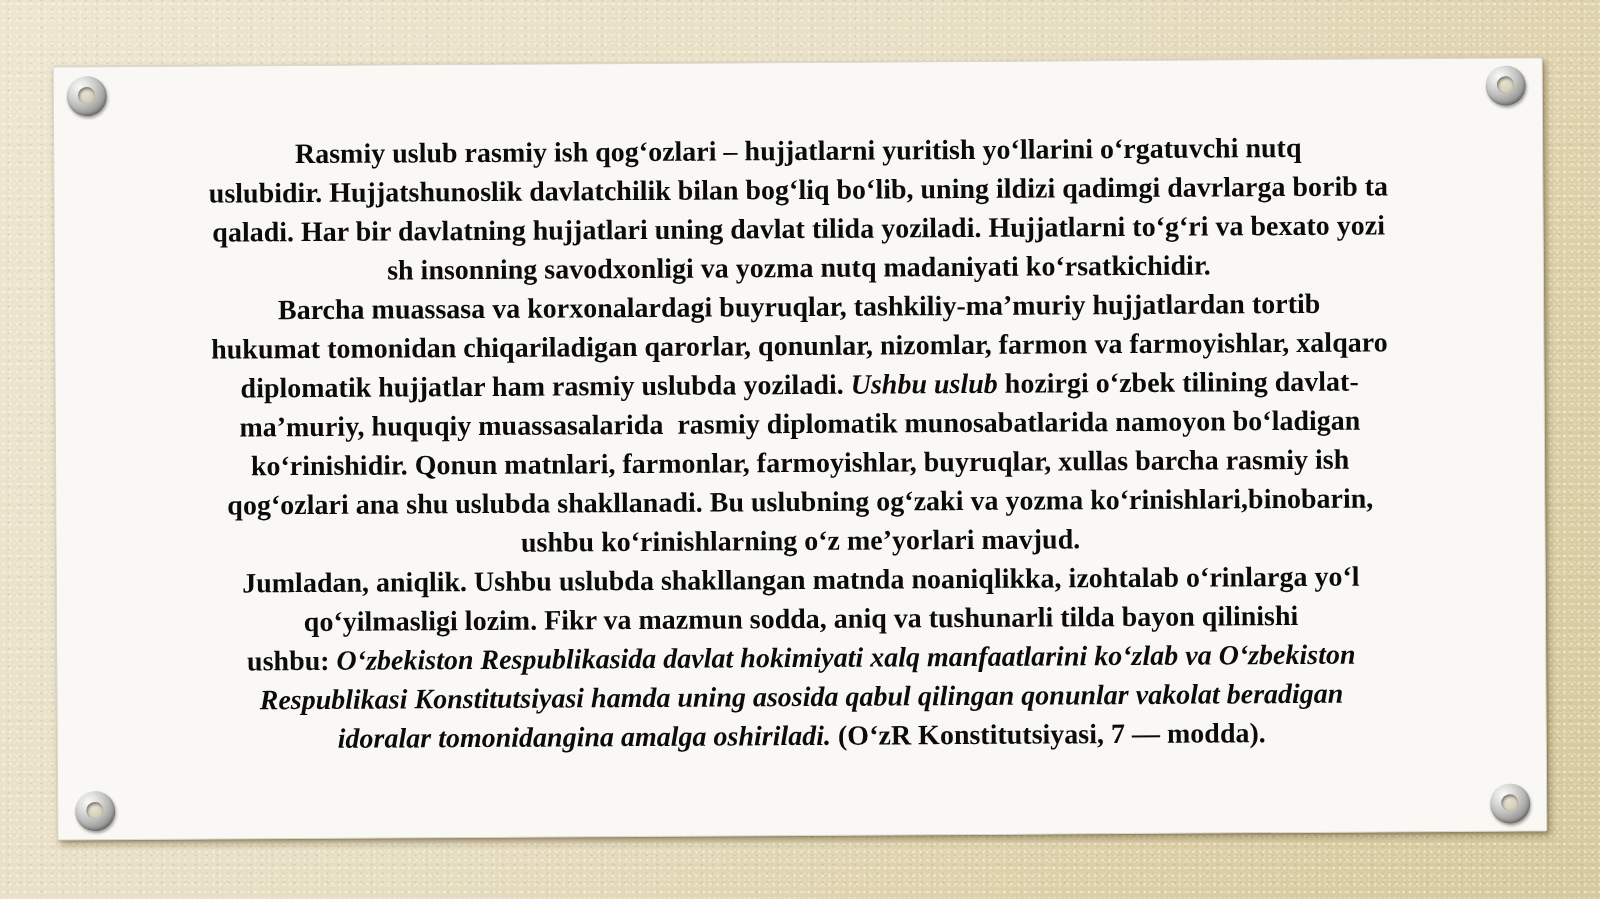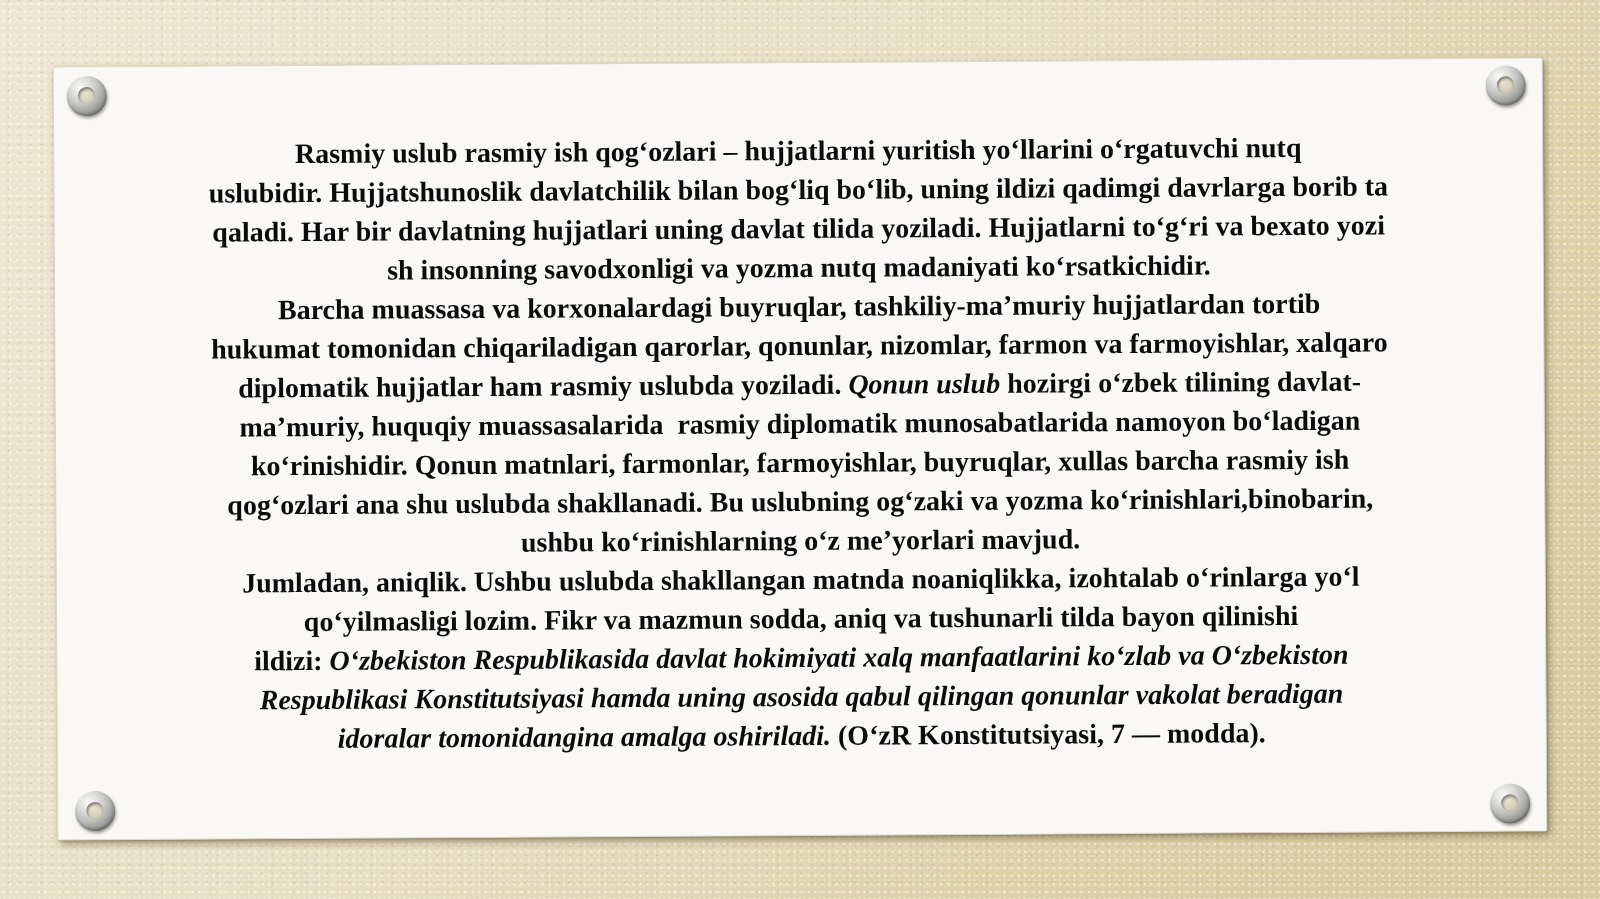--- a/index.html
+++ b/index.html
@@ -53,28 +53,28 @@
 
 <div class="bg">
   <div class="card" id="slide-card" style="background: rgb(249, 248, 245);">
     <div class="text-block" id="text-block" style="color: rgb(11, 11, 11);">
         <div class="text-line"><span class="seg-regular">Rasmiy uslub rasmiy ish qog‘ozlari – hujjatlarni yuritish yo‘llarini o‘rgatuvchi nutq</span></div>
         <div class="text-line"><span class="seg-regular">uslubidir. Hujjatshunoslik davlatchilik bilan bog‘liq bo‘lib, uning ildizi qadimgi davrlarga borib ta</span></div>
         <div class="text-line"><span class="seg-regular">qaladi. Har bir davlatning hujjatlari uning davlat tilida yoziladi. Hujjatlarni to‘g‘ri va bexato yozi</span></div>
         <div class="text-line"><span class="seg-regular">sh insonning savodxonligi va yozma nutq madaniyati ko‘rsatkichidir.</span></div>
         <div class="text-line"><span class="seg-regular">Barcha muassasa va korxonalardagi buyruqlar, tashkiliy-ma’muriy hujjatlardan tortib</span></div>
         <div class="text-line"><span class="seg-regular">hukumat tomonidan chiqariladigan qarorlar, qonunlar, nizomlar, farmon va farmoyishlar, xalqaro</span></div>
-        <div class="text-line"><span class="seg-regular">diplomatik hujjatlar ham rasmiy uslubda yoziladi. </span><span class="seg-italic">Qonun uslub</span><span class="seg-regular"> hozirgi o‘zbek tilining davlat-</span></div>
+        <div class="text-line"><span class="seg-regular">diplomatik hujjatlar ham rasmiy uslubda yoziladi. </span><span class="seg-italic">Ushbu uslub</span><span class="seg-regular"> hozirgi o‘zbek tilining davlat-</span></div>
         <div class="text-line"><span class="seg-regular">ma’muriy, huquqiy muassasalarida  rasmiy diplomatik munosabatlarida namoyon bo‘ladigan</span></div>
         <div class="text-line"><span class="seg-regular">ko‘rinishidir. Qonun matnlari, farmonlar, farmoyishlar, buyruqlar, xullas barcha rasmiy ish</span></div>
         <div class="text-line"><span class="seg-regular">qog‘ozlari ana shu uslubda shakllanadi. Bu uslubning og‘zaki va yozma ko‘rinishlari,binobarin,</span></div>
         <div class="text-line"><span class="seg-regular">ushbu ko‘rinishlarning o‘z me’yorlari mavjud.</span></div>
         <div class="text-line"><span class="seg-regular">Jumladan, aniqlik. Ushbu uslubda shakllangan matnda noaniqlikka, izohtalab o‘rinlarga yo‘l</span></div>
         <div class="text-line"><span class="seg-regular">qo‘yilmasligi lozim. Fikr va mazmun sodda, aniq va tushunarli tilda bayon qilinishi</span></div>
-        <div class="text-line"><span class="seg-regular">ildizi: </span><span class="seg-italic">O‘zbekiston Respublikasida davlat hokimiyati xalq manfaatlarini ko‘zlab va O‘zbekiston</span></div>
+        <div class="text-line"><span class="seg-regular">ushbu: </span><span class="seg-italic">O‘zbekiston Respublikasida davlat hokimiyati xalq manfaatlarini ko‘zlab va O‘zbekiston</span></div>
         <div class="text-line"><span class="seg-italic">Respublikasi Konstitutsiyasi hamda uning asosida qabul qilingan qonunlar vakolat beradigan</span></div>
         <div class="text-line"><span class="seg-italic">idoralar tomonidangina amalga oshiriladi.</span><span class="seg-regular"> (O‘zR Konstitutsiyasi, 7 — modda).</span></div>
       </div>
   <div class="grommet tl"></div>
       <div class="grommet tr"></div>
       <div class="grommet bl"></div>
       <div class="grommet br"></div>
     </div>
 </div>
 

